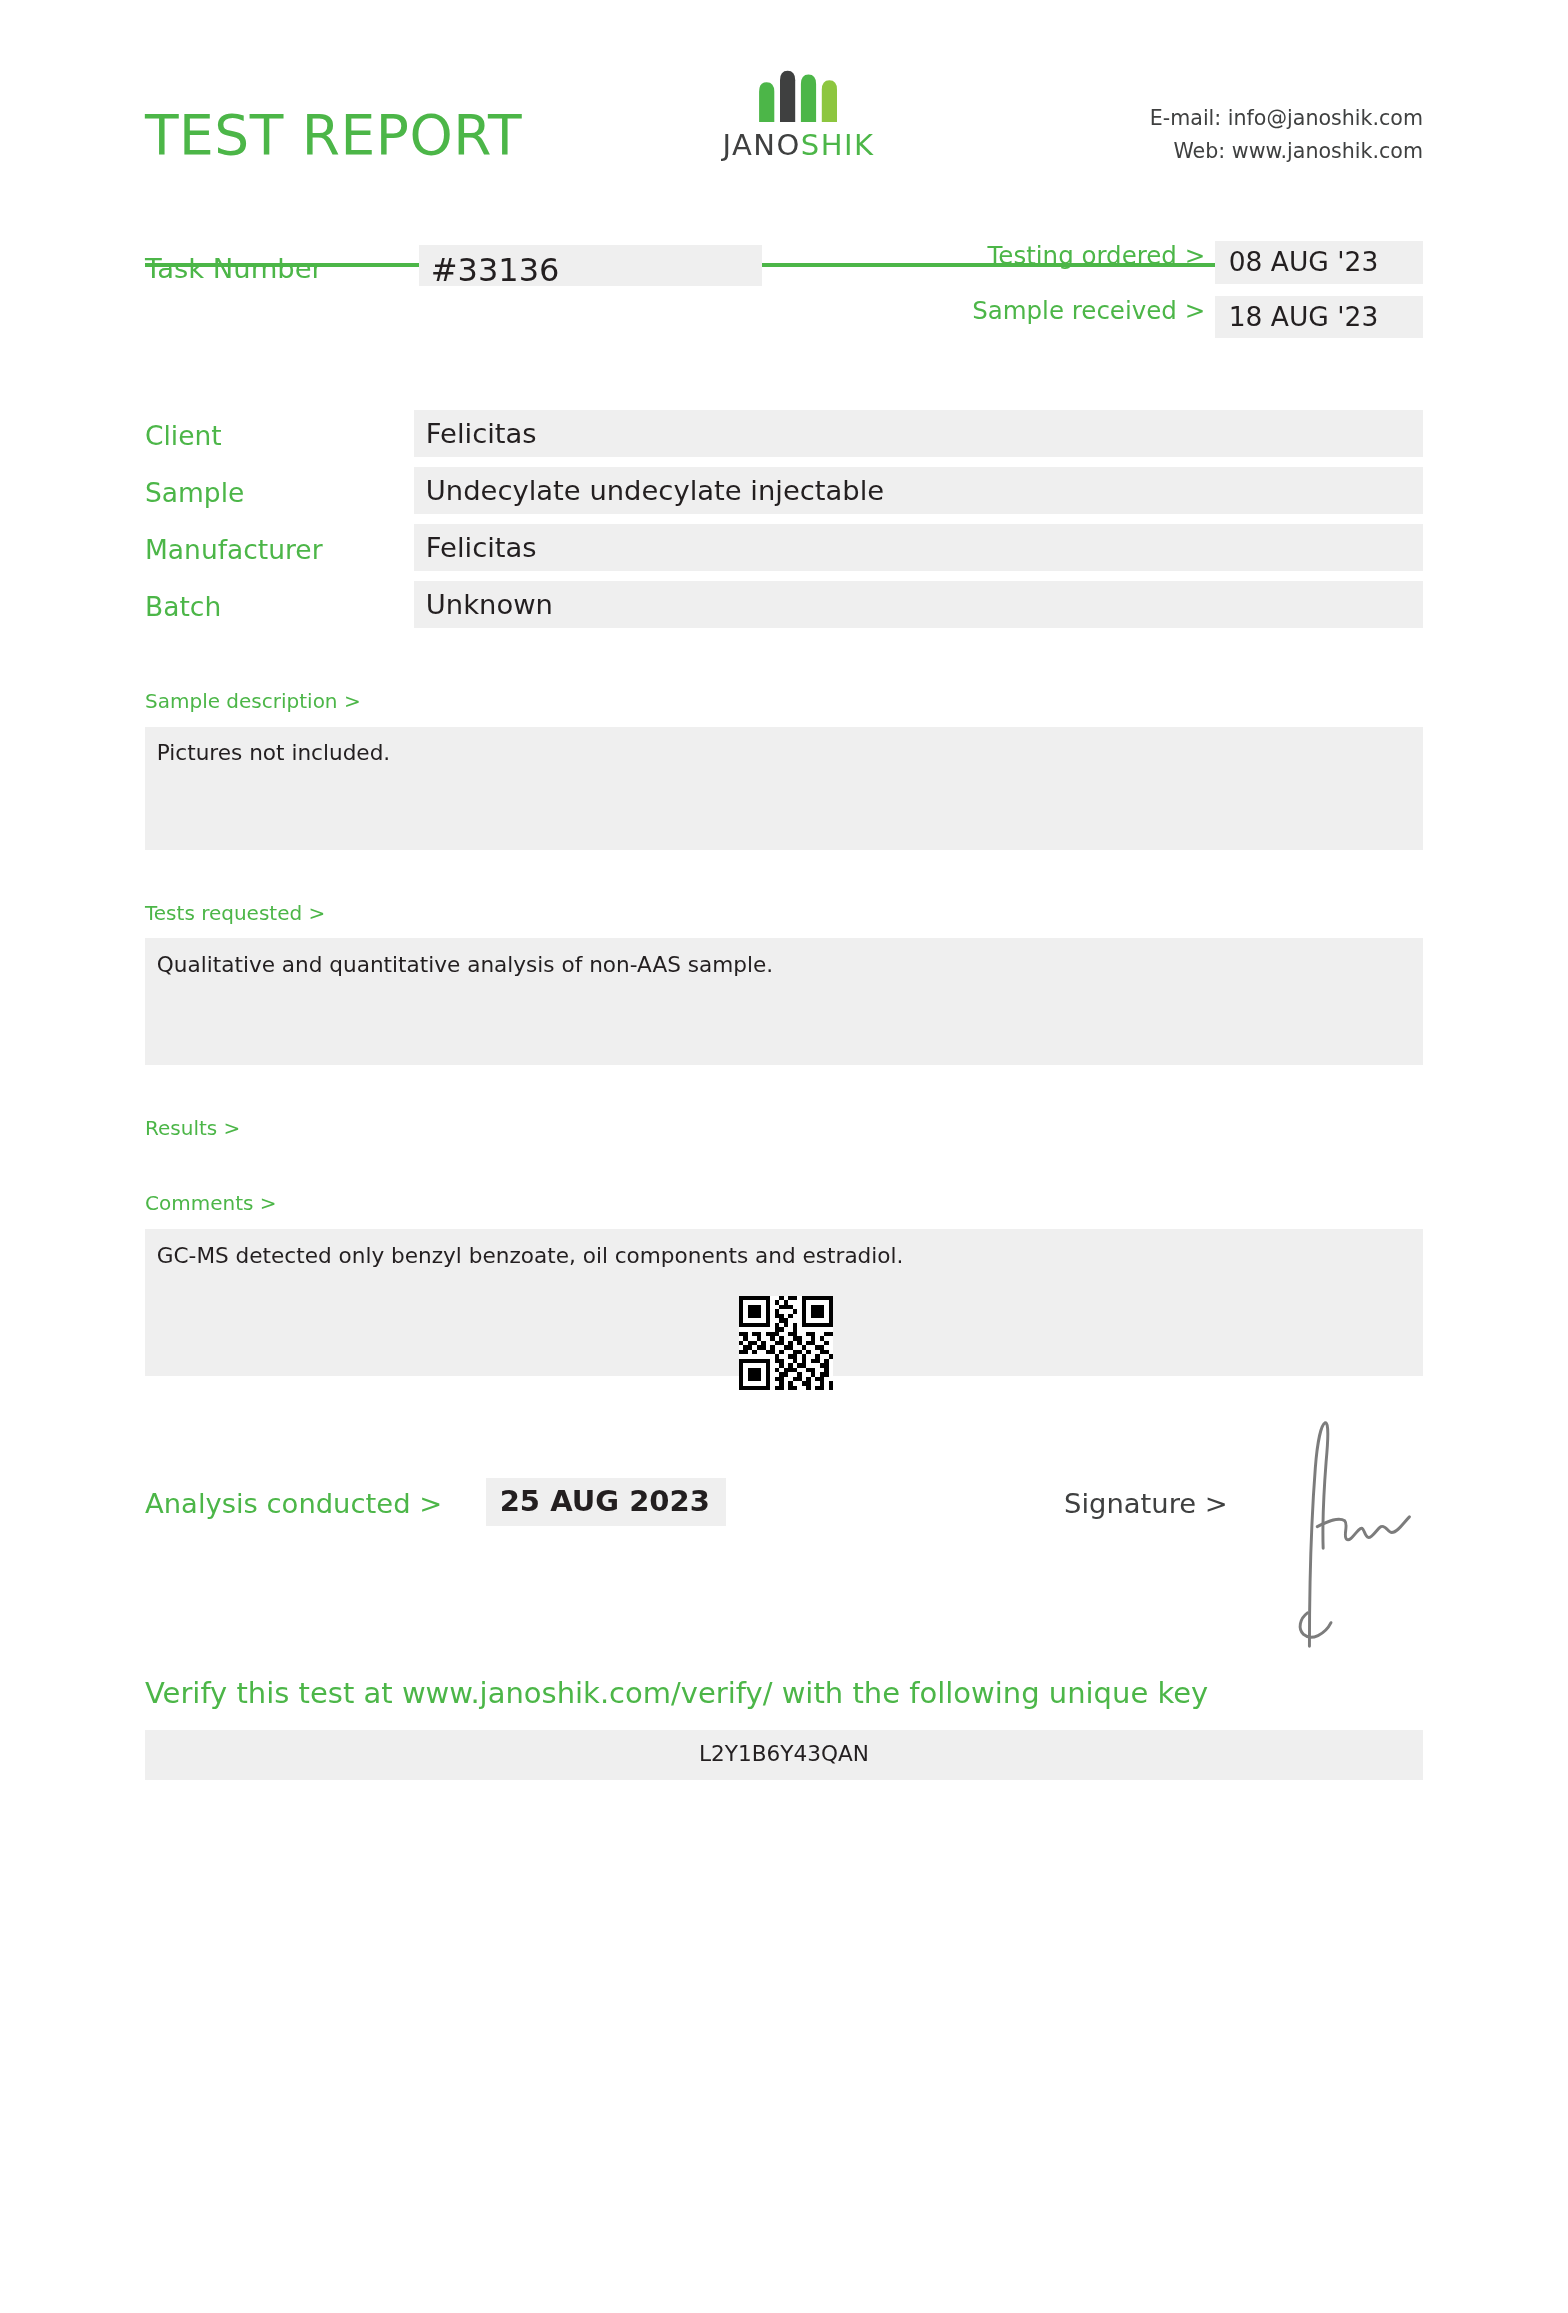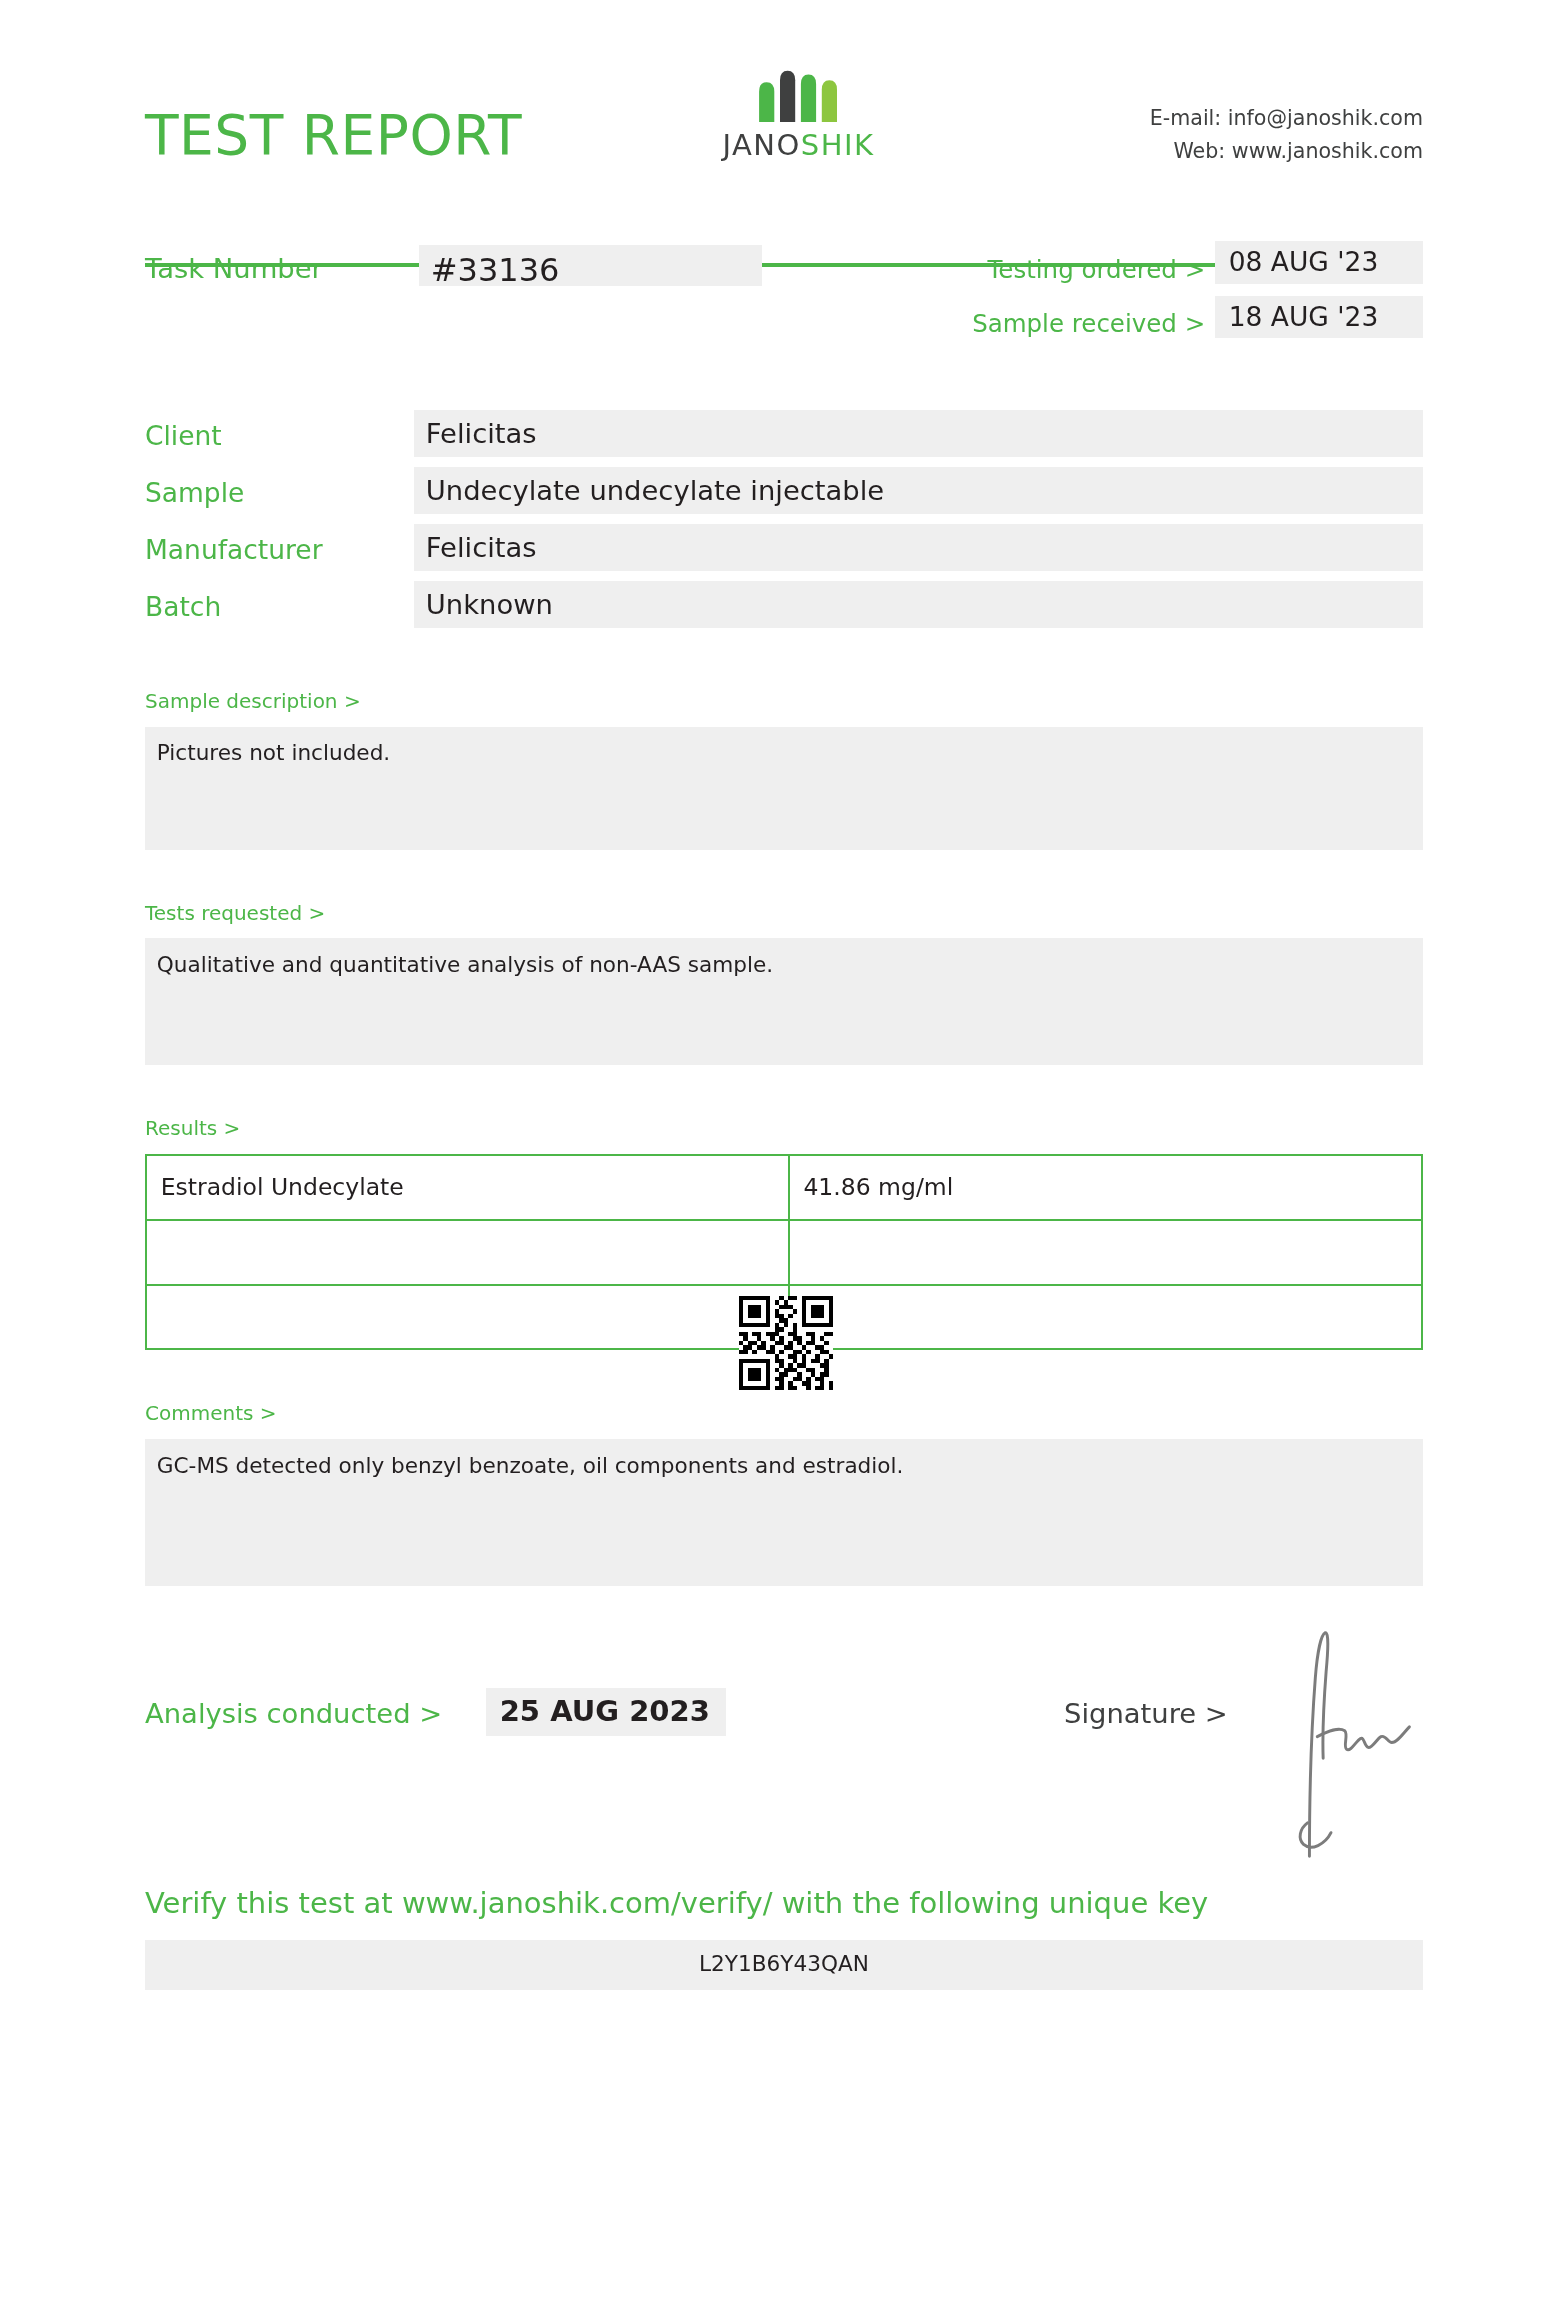--- a/index.html
+++ b/index.html
@@ -110,21 +110,21 @@
     box-sizing: border-box;
   }
   .dates {
     position: absolute;
     right: 0;
     top: -3.9px;
     width: 549px;
   }
   .date-line {
     display: flex;
-    align-items: flex-end;
+    align-items: flex-start;
     justify-content: flex-end;
     margin-bottom: 11.8px;
   }
   .date-label {
     font-size: 24.5px;
     color: #4cb648;
     margin-right: 9.8px;
     white-space: nowrap;
   }
   .date-value {
@@ -330,36 +330,20 @@
       </div>
     </div>
 
     <div class="section-title">Sample description &gt;</div>
     <div class="section-box">Pictures not included.</div>
 
     <div class="section-title">Tests requested &gt;</div>
     <div class="section-box tests">Qualitative and quantitative analysis of non-AAS sample.</div>
 
     <div class="section-title">Results &gt;</div>
-    <table class="results-table">
-      <tbody>
-          <tr>
-        <td class="col1">Estradiol Undecylate</td>
-        <td>41.86 mg/ml</td>
-      </tr>
-      <tr>
-        <td class="col1"></td>
-        <td></td>
-      </tr>
-      <tr>
-        <td class="col1"></td>
-        <td></td>
-      </tr>
-    </tbody>
-      </table>
 
     <div class="section-title">Comments &gt;</div>
     <div class="section-box comments">GC-MS detected only benzyl benzoate, oil components and estradiol.</div>
 
     <div class="analysis">
       <div class="analysis-label">Analysis conducted &gt;</div>
       <div class="analysis-value">25 AUG 2023</div>
       <div class="sig-label">Signature &gt;</div>
       <svg class="signature" viewBox="0 0 150 250">
         <path d="M28 240 C28 180 30 110 34 58 C36 32 40 14 44 12 C48 11 47 30 45 52 C43 78 41 110 42 140" stroke="#7c7c7c" stroke-width="3" fill="none" stroke-linecap="round"></path>

